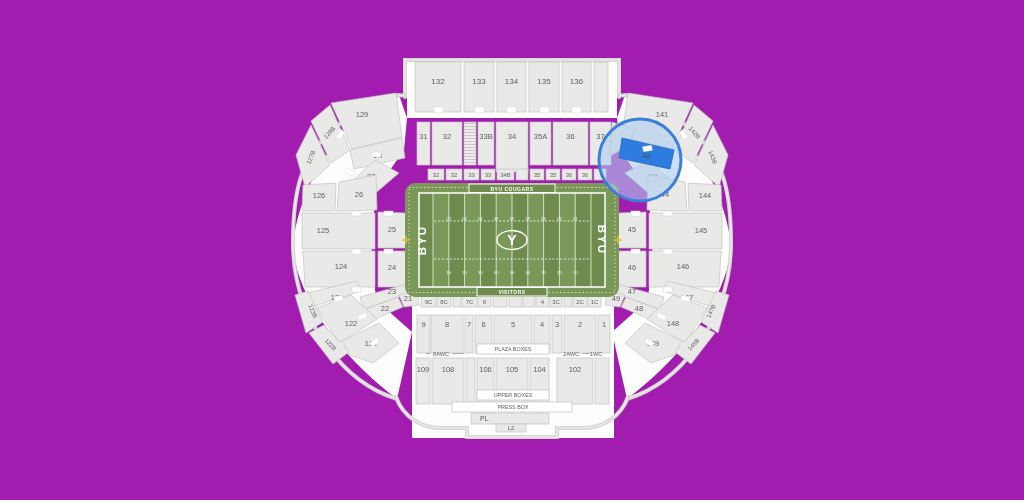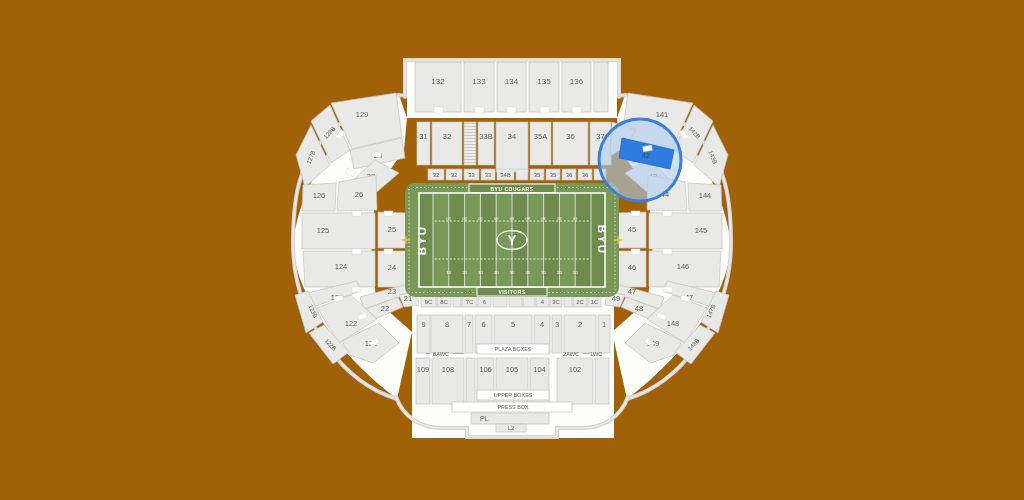--- a/index.html
+++ b/index.html
@@ -1,16 +1,16 @@
 <!DOCTYPE html>
 <html><head>
 <meta charset="utf-8">
 <style>
   html,body{margin:0;padding:0;background:#f7f7f4;}
-  .stage{position:relative;width:1024px;height:500px;background:#a16207;overflow:hidden;
+  .stage{position:relative;width:1024px;height:500px;background:#a21caf;overflow:hidden;
          font-family:"Liberation Sans", sans-serif;}
   svg text{font-family:"Liberation Sans", sans-serif;}
 </style>
 </head>
 <body>
 
 <div class="stage">
   <svg id="map" viewBox="0 0 1024 500" width="1024" height="500">
     <defs>
       <pattern id="stairs" width="4" height="3" patternUnits="userSpaceOnUse">

